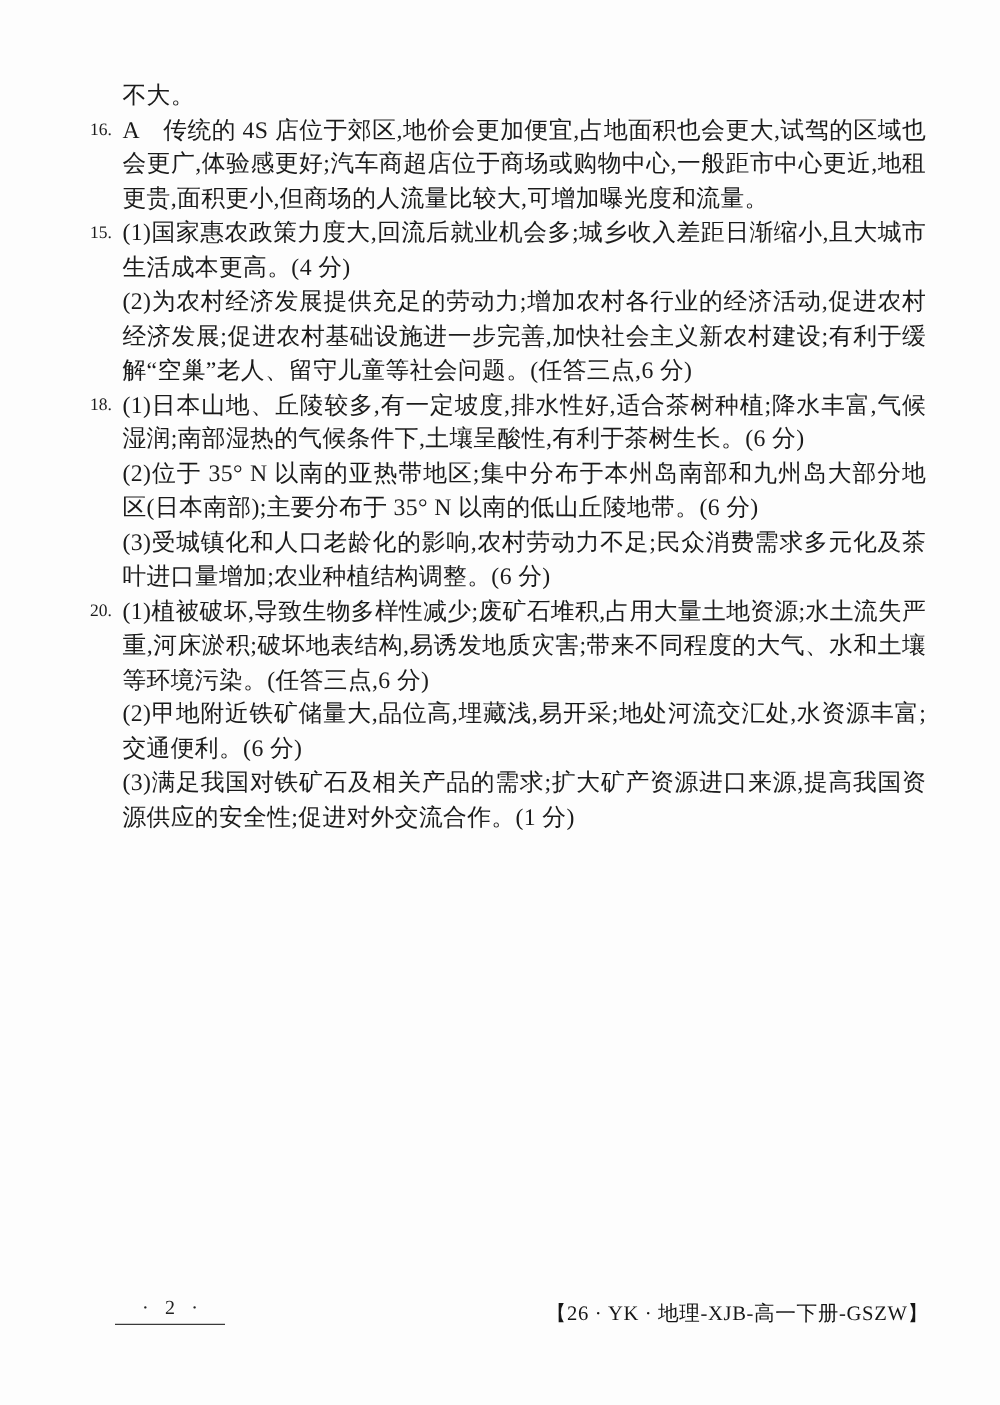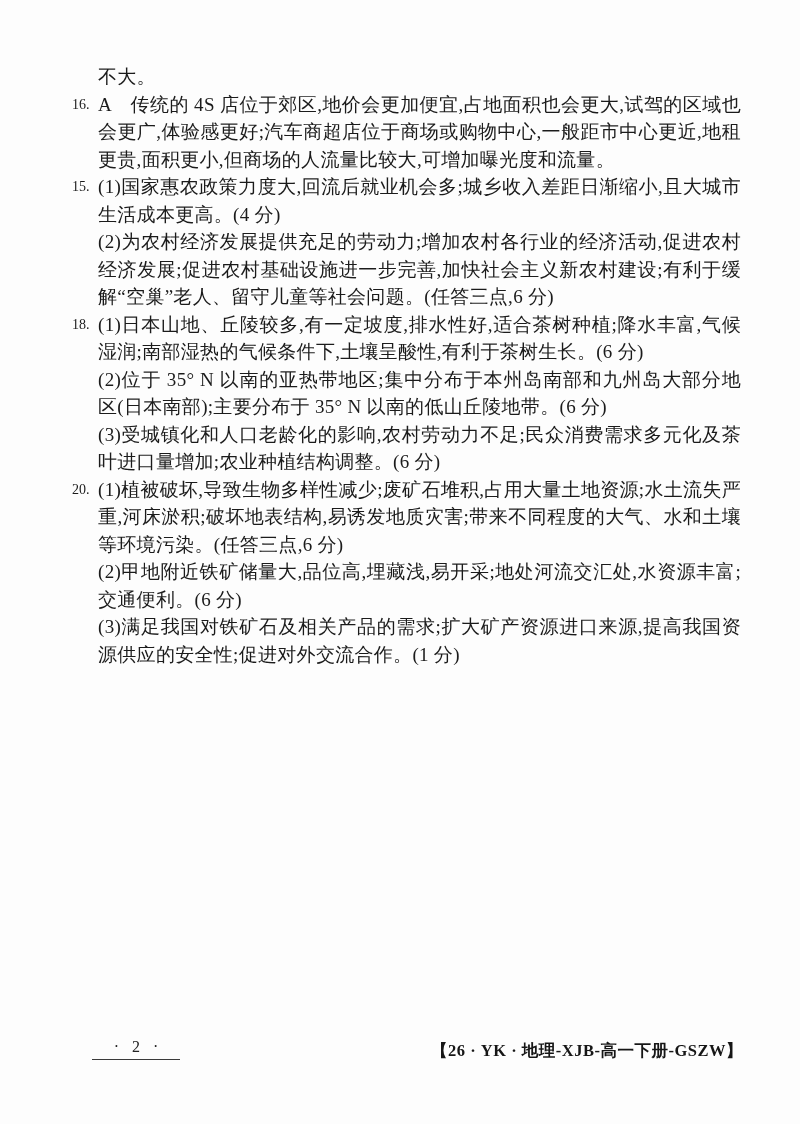--- a/index.html
+++ b/index.html
@@ -54,21 +54,21 @@
     padding-bottom: 3px;
     border-bottom: 1.5px solid #3a3a3a;
     word-spacing: 9px;
     color: #222;
   }
   .footer-right {
     position: absolute;
     right: 57px;
     top: 1040px;
     font-size: 16.5px;
-    font-weight: bold;
+    font-weight: normal;
     letter-spacing: 0.5px;
     color: #161616;
   }
 </style>
 </head>
 <body>
 
 <div class="page">
 
   <div class="content">

